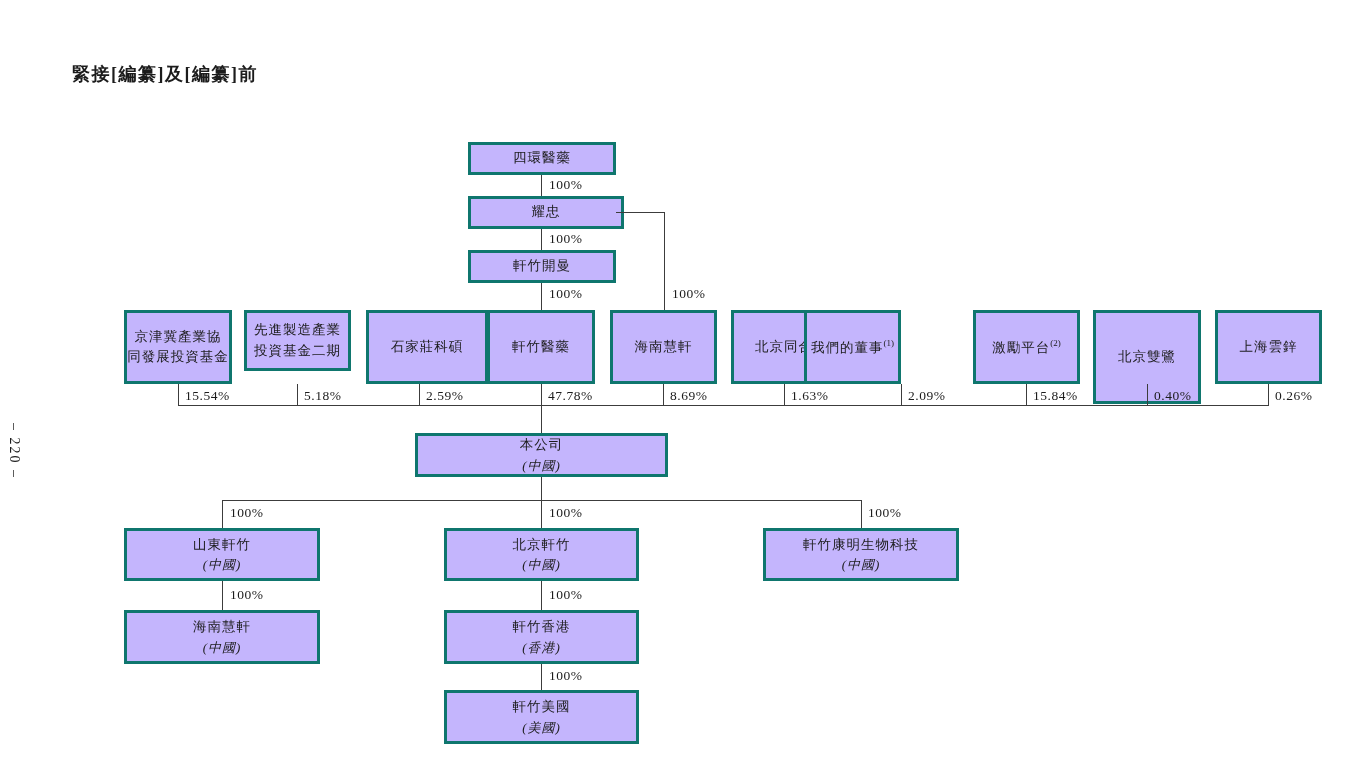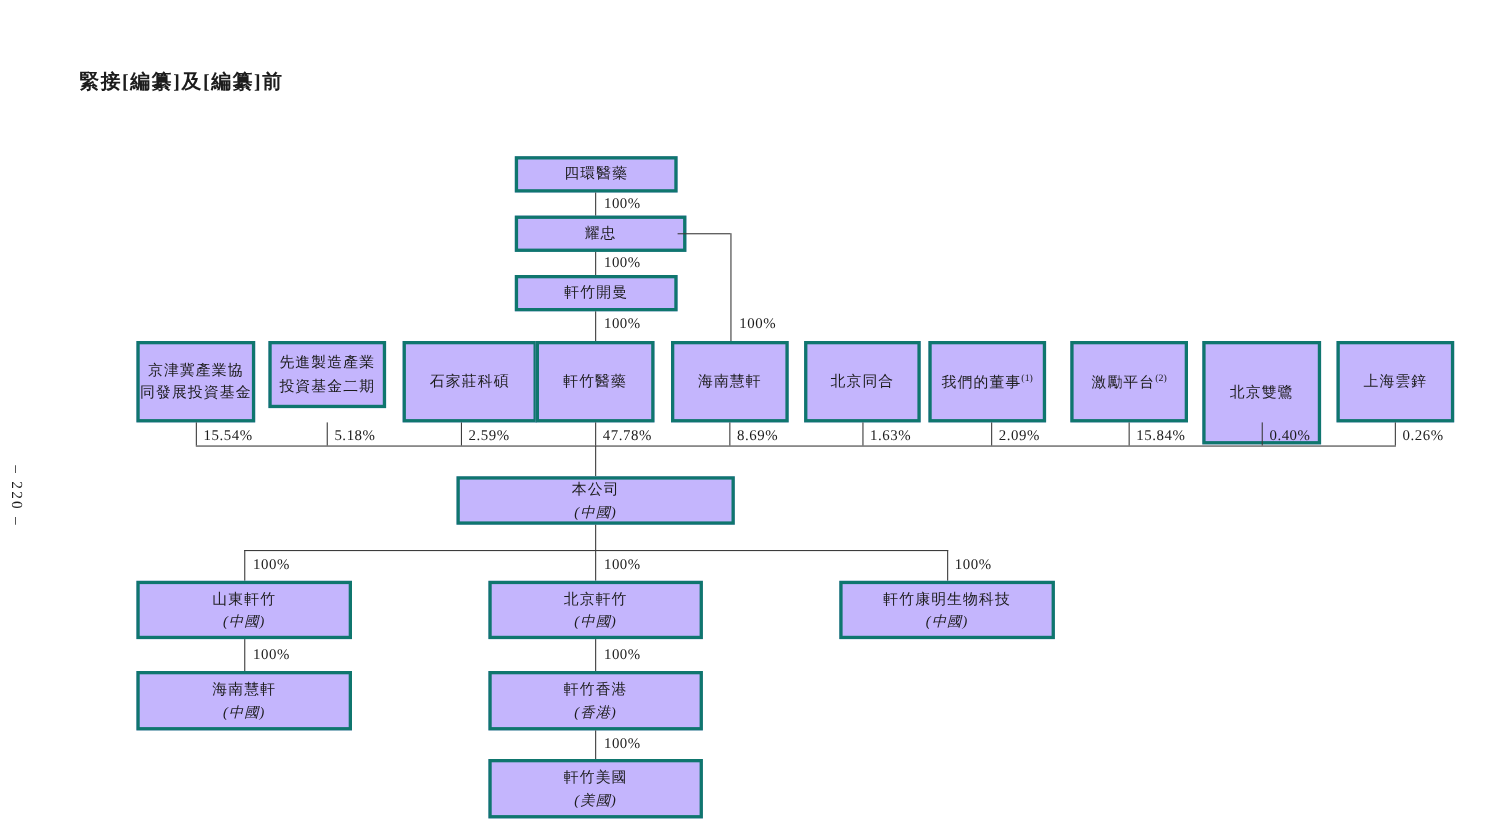--- a/index.html
+++ b/index.html
@@ -86,21 +86,21 @@
     </div>
     <div class="node" style="left:487px;top:310px;width:108px;height:74px">
       <span class="nm">軒竹醫藥</span>
     </div>
     <div class="node" style="left:610px;top:310px;width:107px;height:74px">
       <span class="nm">海南慧軒</span>
     </div>
     <div class="node" style="left:731px;top:310px;width:106px;height:74px">
       <span class="nm">北京同合</span>
     </div>
-    <div class="node" style="left:844px;top:310px;width:107px;height:74px">
+    <div class="node" style="left:804px;top:310px;width:97px;height:74px">
       <span class="nm"><span>我們的董事</span><sup class="note">(1)</sup></span>
     </div>
     <div class="node" style="left:973px;top:310px;width:107px;height:74px">
       <span class="nm"><span>激勵平台</span><sup class="note">(2)</sup></span>
     </div>
     <div class="node" style="left:1093px;top:310px;width:108px;height:94px">
       <span class="nm">北京雙鷺</span>
     </div>
     <div class="node" style="left:1215px;top:310px;width:107px;height:74px">
       <span class="nm">上海雲鋅</span>

